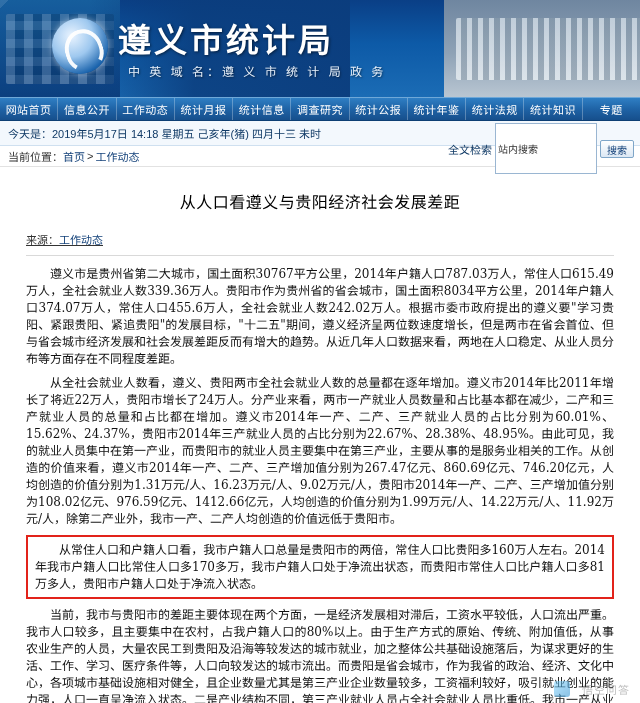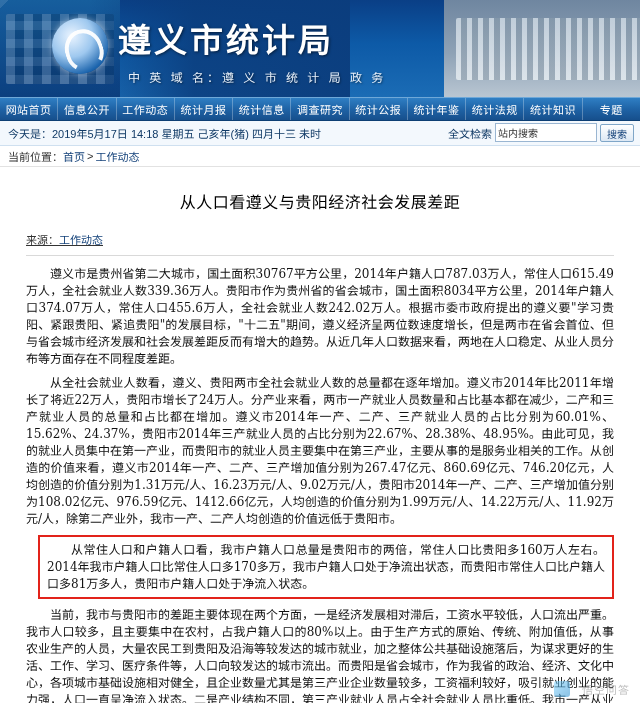--- a/index.html
+++ b/index.html
@@ -59,21 +59,21 @@
     border:4px solid #ffffff;border-radius:50% 50% 45% 45%;
     border-bottom-color:transparent;opacity:.95;transform:rotate(-18deg);
   }
   .banner-title{
     position:absolute;left:118px;top:14px;
     font-family:"DejaVu Serif","Liberation Serif",serif;
     font-size:33px;font-weight:bold;letter-spacing:3px;color:#ffffff;
     text-shadow:1px 1px 3px rgba(0,0,0,.55);
   }
   .banner-sub{
-    position:absolute;left:128px;top:68px;
+    position:absolute;left:128px;top:62px;
     font-size:12px;color:#e8f1fb;letter-spacing:3px;
     text-shadow:1px 1px 2px rgba(0,0,0,.5);
   }
 
   
   .nav{
     display:flex;align-items:stretch;height:22px;width:640px;
     background:linear-gradient(180deg,#2f7fc4 0%,#1f63a6 50%,#164f8c 100%);
     border-top:1px solid #6fa8d8;border-bottom:1px solid #0d3f74;
   }
@@ -93,21 +93,21 @@
   }
   .infobar .date{
     margin-left:8px;font-size:11px;color:#103a66;white-space:nowrap;
   }
   .infobar .search-wrap{
     position:absolute;right:6px;top:2px;display:flex;align-items:center;gap:3px;
   }
   .infobar .search-label{font-size:11px;color:#103a66;}
   .search-select{
     height:17px;font-size:10px;border:1px solid #9ab6d2;background:#fff;
-    color:#333;padding:0 2px;
+    color:#333;padding:16px 2px;
   }
   .search-btn{
     height:18px;min-width:34px;font-size:10px;border:1px solid #7fa6c8;
     background:linear-gradient(180deg,#ffffff,#dce8f4);color:#14427a;
     border-radius:2px;cursor:pointer;text-align:center;
   }
 
   
   .breadcrumb{
     height:20px;display:flex;align-items:center;
@@ -128,21 +128,21 @@
   .art-meta .src-label{color:#333;}
   .art-meta .src-value{color:#14427a;}
   .rule{height:1px;background:#d9d9d9;margin:8px 0 10px 0;}
 
   .para{
     font-family:"DejaVu Serif","Liberation Serif",serif;
     font-size:12px;line-height:17px;color:#111;
     text-align:justify;text-indent:2em;margin:0 0 7px 0;
   }
   .boxed{
-    border:2px solid #e2231a;padding:5px 7px 4px 7px;margin:2px 0 8px 12px;
+    border:2px solid #e2231a;padding:5px 7px 4px 7px;margin:2px 0 8px 0;
   }
   .boxed .para{margin:0;}
 
   
   .watermark{
     position:absolute;right:10px;bottom:6px;
     display:flex;align-items:center;gap:12px;opacity:.55;
   }
   .wm-logo{
     width:16px;height:16px;border-radius:3px;

